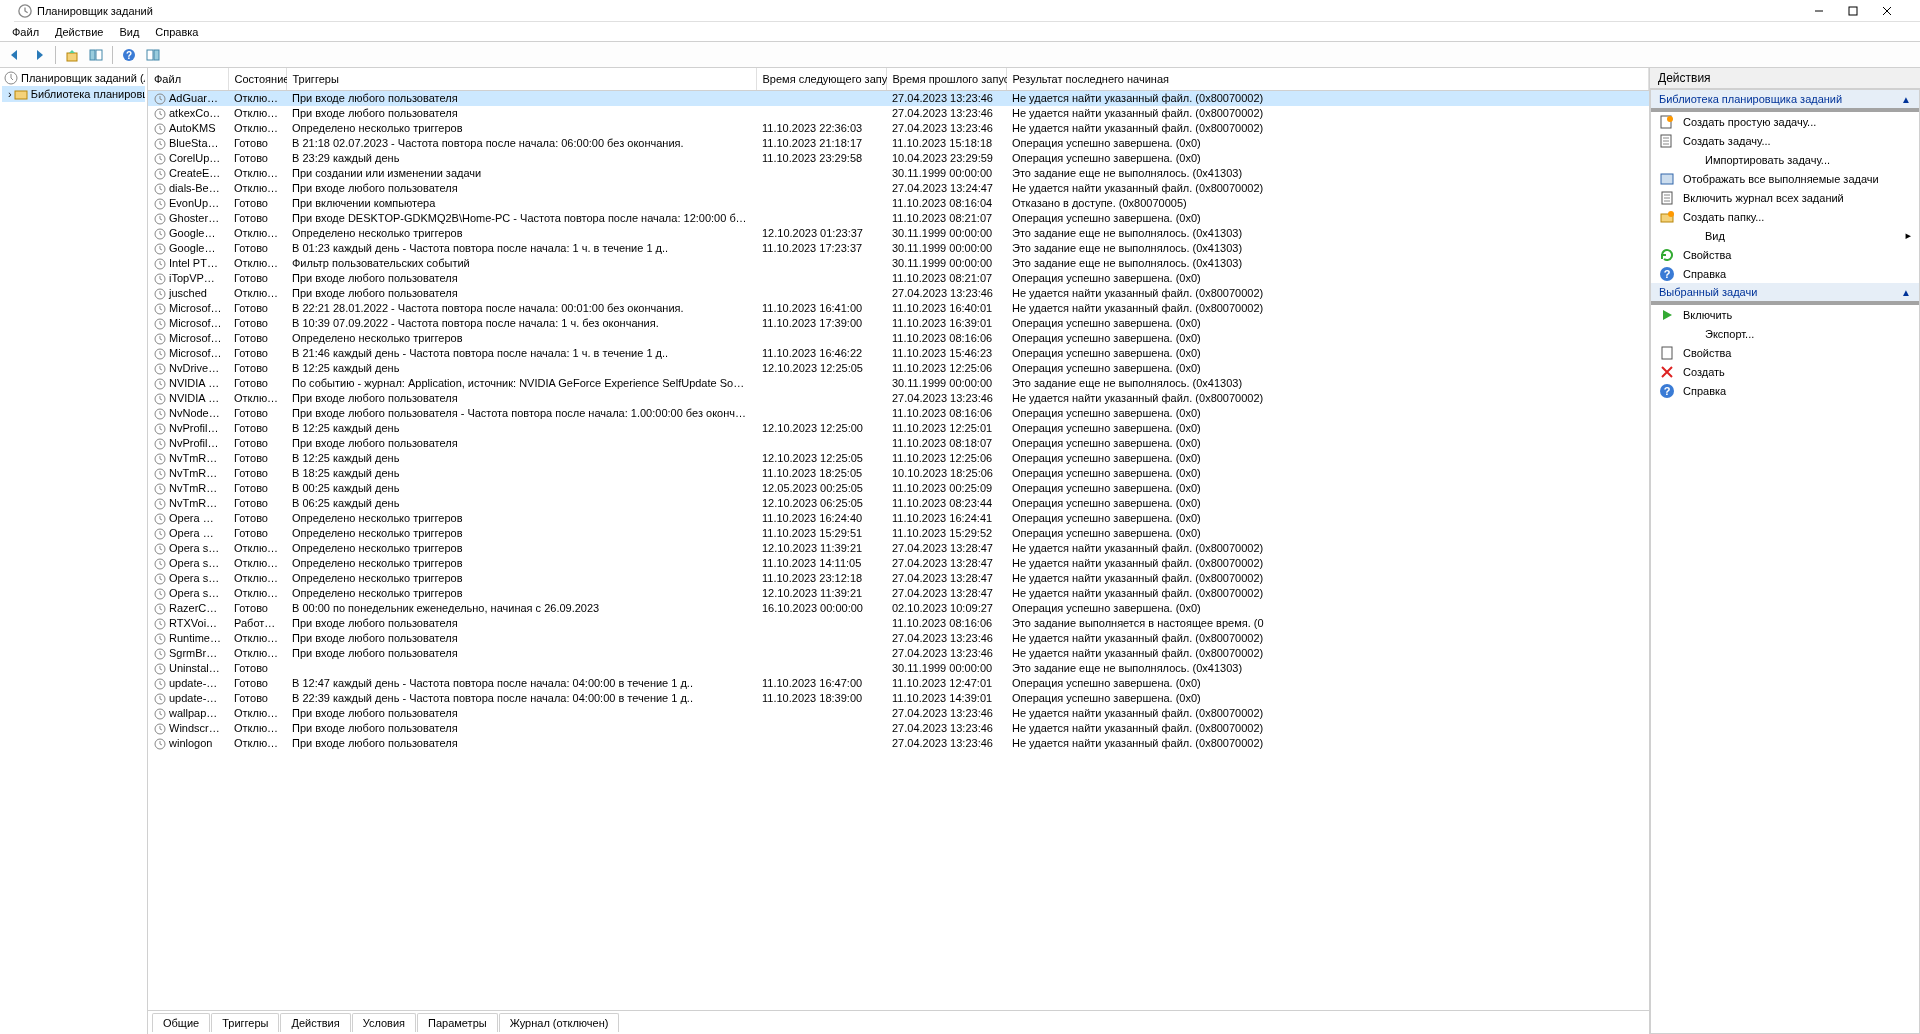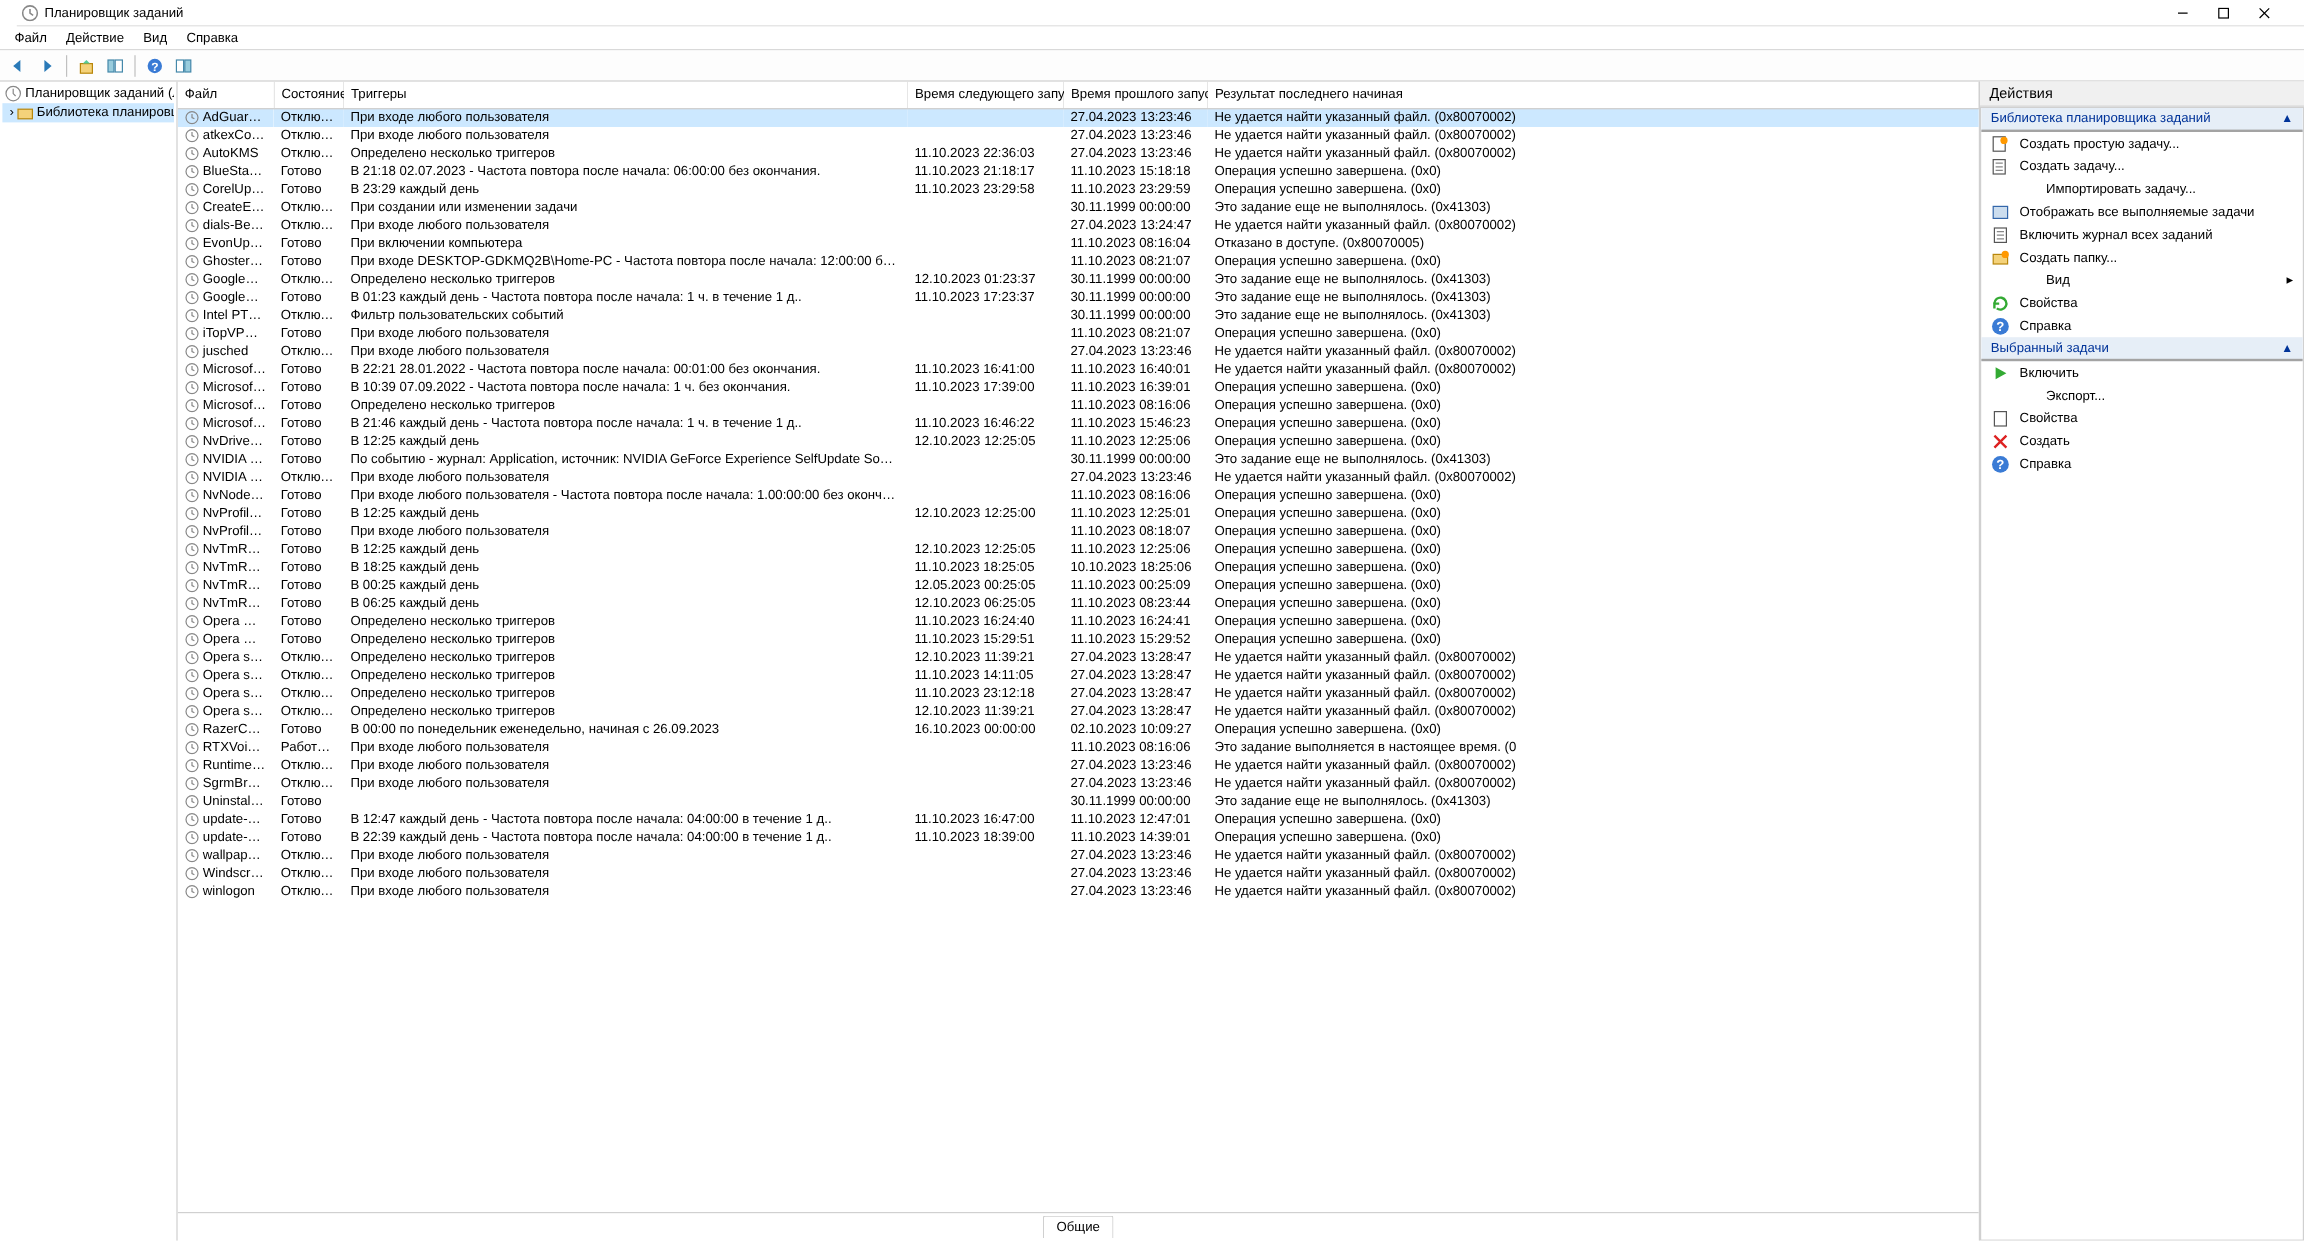--- a/index.html
+++ b/index.html
@@ -24,28 +24,28 @@
 .tree-ico { width: 14px; height: 14px; margin-right: 3px; flex-shrink:0;}
 .tree-row.sel { background: #cce8ff; }
 
 .center-pane { flex: 1; display: flex; flex-direction: column; border-right: 1px solid #d0d0d0; overflow: hidden; }
 .grid-wrap { flex: 1; overflow: auto; }
 table.grid { border-collapse: collapse; width: 100%; table-layout: fixed; }
 table.grid th { text-align: left; font-weight: normal; padding: 2px 6px; border-right: 1px solid #e0e0e0; border-bottom: 1px solid #d0d0d0; background: #fff; white-space: nowrap; height: 22px; position: sticky; top:0; }
 table.grid td { padding: 0px 6px; border: none; white-space: nowrap; overflow: hidden; text-overflow: ellipsis; height: 15px; line-height:15px; }
 table.grid tr.sel td { background: #cce8ff; }
 .task-ico { display:inline-block; width:12px; height:12px; vertical-align:middle; margin-right:3px; }
-.detail-tabs { height: 24px; border-top: 1px solid #d0d0d0; display: flex; align-items: center; padding: 2px 4px; gap: 13px; flex-direction: column; }
+.detail-tabs { height: 24px; border-top: 1px solid #d0d0d0; display: flex; align-items: center; padding: 2px 4px; gap: 1px; }
 .detail-tabs .tab { padding: 3px 10px; border: 1px solid #d0d0d0; border-bottom: none; background: #fff; cursor: pointer; border-radius: 2px 2px 0 0; font-size:11px;}
 .detail-tabs .tab.active { background: #fff; }
 
 .actions-pane { width: 270px; display: flex; flex-direction: column; background: #f7f7f7; overflow:hidden;}
 .actions-header { padding: 3px 8px; font-size: 12px; background: #f0f0f0; border-bottom: 1px solid #d0d0d0; }
 .actions-list { overflow: auto; flex: 1; background:#fff; margin:0px; border:1px solid #d0d0d0;}
-.actions-section { background: #e6eef7; color: #003399; padding: 3px 8px; border-bottom: 2px solid #a3a3a3; display:flex; align-items:center; justify-content:space-between;gap:22px;}
+.actions-section { background: #e6eef7; color: #003399; padding: 3px 8px; border-bottom: 4px solid #a3a3a3; display:flex; align-items:center; justify-content:space-between;gap:22px;}
 .actions-section .arrow { font-size:10px;}
 .action-item { display: flex; align-items: center; padding: 4px 8px; height: 19px; cursor: pointer; }
 .action-item .aico { width: 16px; height: 16px; margin-right: 8px; flex-shrink:0;}
 .action-item.indent { padding-left: 30px; }
 
 svg { display:block; }
 </style>
 </head>
 <body>
 
@@ -212,21 +212,21 @@
               <td>Операция успешно завершена. (0x0)</td>
             </tr>
             <tr>
               <td><span class="task-ico"><svg viewBox="0 0 12 12">
                     <circle cx="6" cy="6" r="5" fill="none" stroke="#888" stroke-width="1"></circle>
                     <path d="M6 3v3l2 1" stroke="#888" fill="none"></path>
                   </svg></span>CorelUpdate...</td>
               <td>Готово</td>
               <td>В 23:29 каждый день</td>
               <td>11.10.2023 23:29:58</td>
-              <td>11.10.2023 23:29:59</td>
+              <td>10.04.2023 23:29:59</td>
               <td>Операция успешно завершена. (0x0)</td>
             </tr>
             <tr>
               <td><span class="task-ico"><svg viewBox="0 0 12 12">
                     <circle cx="6" cy="6" r="5" fill="none" stroke="#888" stroke-width="1"></circle>
                     <path d="M6 3v3l2 1" stroke="#888" fill="none"></path>
                   </svg></span>CreateExplor...</td>
               <td>Отключено</td>
               <td>При создании или изменении задачи</td>
               <td></td>

